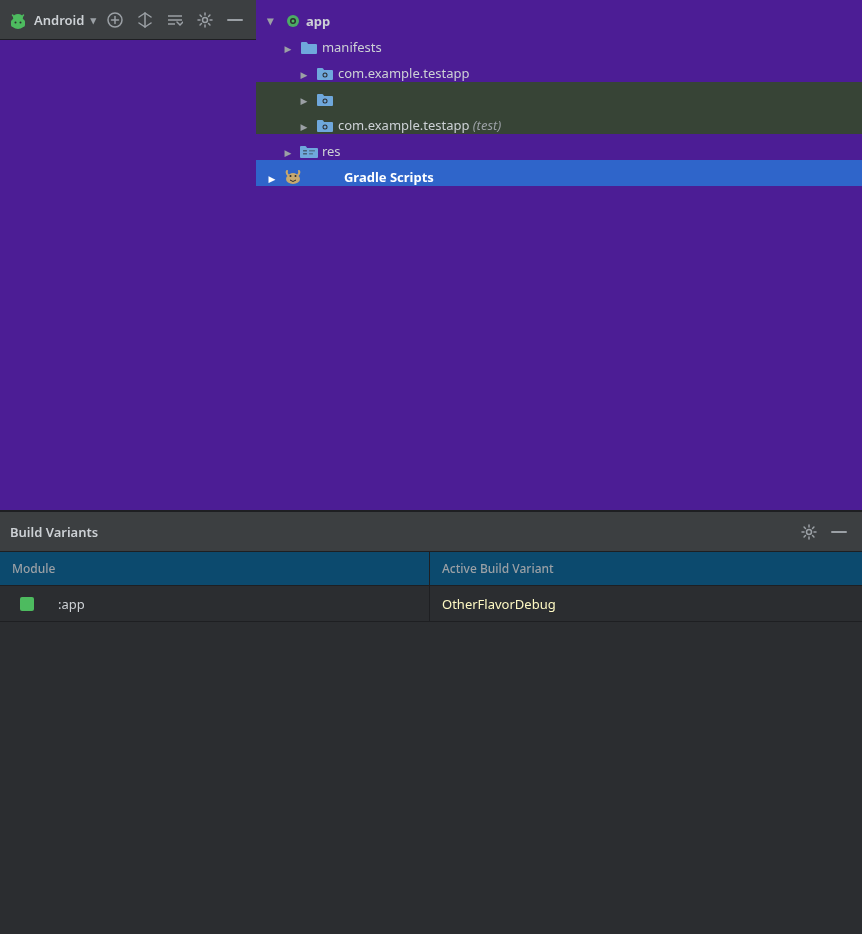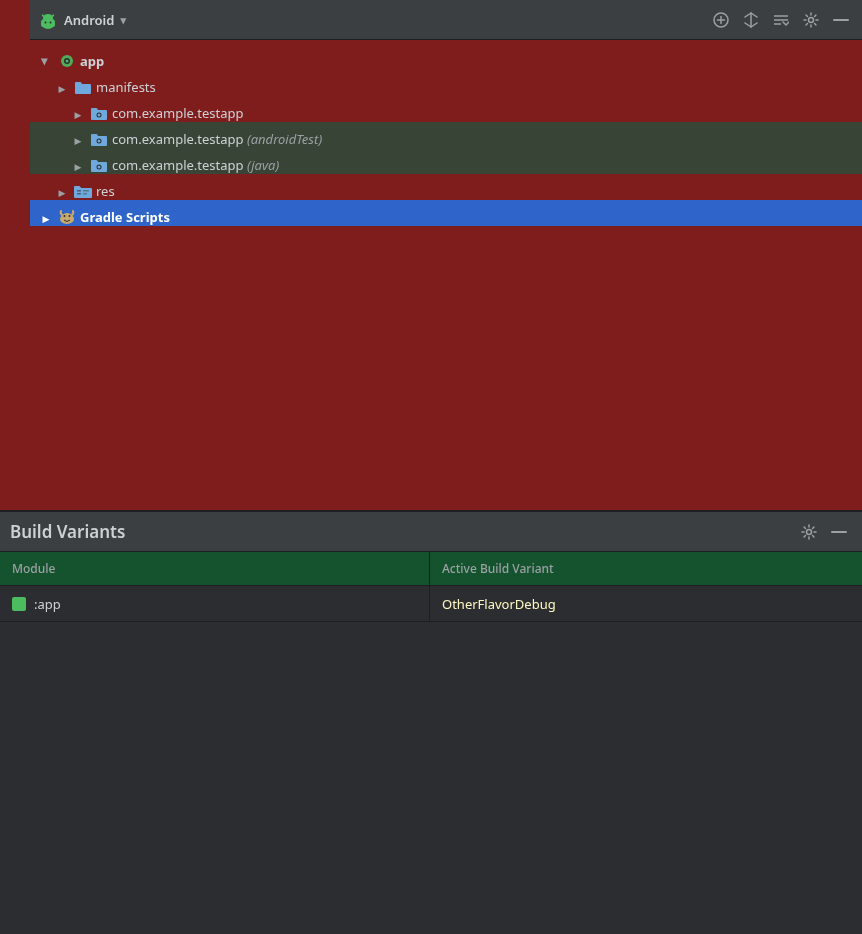--- a/index.html
+++ b/index.html
@@ -10,23 +10,22 @@
       font-family: 'Segoe UI', system-ui, sans-serif;
       color: #cdd1d5;
       font-size: 13px;
       overflow: hidden;
     }
 
     
     .top-panel {
       height: 510px;
       display: flex;
-      flex-direction: column;
-      background: #7f1d1d;
-      padding-left: 30px;
+      flex-direction: row;
+      background: #4c1d95;
     }
 
     
     .toolbar {
       display: flex;
       align-items: center;
       padding: 4px 8px;
       background: #3c3f41;
       height: 40px;
       border-bottom: 1px solid #1e1f22;
@@ -153,42 +152,42 @@
       display: flex;
       align-items: center;
       height: 40px;
       padding: 0 10px;
       background: #3c3f41;
       border-bottom: 1px solid #1e1f22;
     }
 
     .panel-title {
       flex: 1;
-      font-size: 17px;
+      font-size: 13px;
       font-weight: 600;
       color: #cdd1d5;
     }
 
     .panel-actions {
       display: flex;
       gap: 4px;
     }
 
     
     .variants-table {
       display: flex;
       flex-direction: column;
       flex: 1;
     }
 
     .table-header {
       display: flex;
       height: 34px;
       border-bottom: 1px solid #1e1f22;
-      background: #14532d;
+      background: #0c4a6e;
     }
 
     .col-module {
       width: 430px;
       padding: 0 12px;
       display: flex;
       align-items: center;
       border-right: 1px solid #1e1f22;
       font-size: 12px;
       color: #9ba0a5;
@@ -206,24 +205,24 @@
     }
 
     .table-row {
       display: flex;
       height: 36px;
       border-bottom: 1px solid #1e1f22;
     }
 
     .cell-module {
       width: 430px;
-      padding: 0 12px;
-      display: flex;
-      align-items: center;
-      gap: 8px;
+      padding: 0 20px;
+      display: flex;
+      align-items: center;
+      gap: 24px;
       border-right: 1px solid #1e1f22;
       color: #cdd1d5;
       font-size: 13px;
     }
 
     .cell-variant {
       flex: 1;
       padding: 0 12px;
       display: flex;
       align-items: center;
@@ -350,36 +349,33 @@
 
     <div class="tree-item indent-2" style="background:#374436;">
       <span class="expand-icon">▶</span>
       <span class="item-icon">
         <svg width="16" height="14" viewBox="0 0 16 14">
           <path d="M0 3 Q0 2 1 2 L5 2 Q6 2 6.5 3 L7 4 L15 4 Q16 4 16 5 L16 13 Q16 14 15 14 L1 14 Q0 14 0 13 Z" fill="#6fa8dc"></path>
           <circle cx="8" cy="9" r="2.5" fill="#2b2d30"></circle>
           <circle cx="8" cy="9" r="1.5" fill="#6fa8dc"></circle>
         </svg>
       </span>
-      <span class="item-label">
-        <span>com.example.testapp</span><span class="suffix"> (androidTest)</span>
-      </span>
     </div>
 
     <div class="tree-item indent-2" style="background:#374436;">
       <span class="expand-icon">▶</span>
       <span class="item-icon">
         <svg width="16" height="14" viewBox="0 0 16 14">
           <path d="M0 3 Q0 2 1 2 L5 2 Q6 2 6.5 3 L7 4 L15 4 Q16 4 16 5 L16 13 Q16 14 15 14 L1 14 Q0 14 0 13 Z" fill="#6fa8dc"></path>
           <circle cx="8" cy="9" r="2.5" fill="#2b2d30"></circle>
           <circle cx="8" cy="9" r="1.5" fill="#6fa8dc"></circle>
         </svg>
       </span>
       <span class="item-label">
-        <span>com.example.testapp</span><span class="suffix"> (java)</span>
+        <span>com.example.testapp</span><span class="suffix"> (test)</span>
       </span>
     </div>
 
     <div class="tree-item indent-1">
       <span class="expand-icon">▶</span>
       <span class="item-icon">
         <svg width="18" height="14" viewBox="0 0 18 14">
           <path d="M0 3 Q0 2 1 2 L5 2 Q6 2 6.5 3 L7 4 L17 4 Q18 4 18 5 L18 13 Q18 14 17 14 L1 14 Q0 14 0 13 Z" fill="#6fa8dc"></path>
           <rect x="3" y="6" width="4" height="1.5" rx="0.5" fill="#2b2d30" opacity="0.6"></rect>
           <rect x="3" y="9" width="4" height="1.5" rx="0.5" fill="#2b2d30" opacity="0.6"></rect>
@@ -397,21 +393,21 @@
         <svg width="18" height="16" viewBox="0 0 18 16">
           <ellipse cx="9" cy="10" rx="7" ry="5" fill="#c8a96e"></ellipse>
           <ellipse cx="9" cy="8" rx="5" ry="4" fill="#c8a96e"></ellipse>
           <circle cx="6.5" cy="7" r="1" fill="#2b2d30"></circle>
           <circle cx="11.5" cy="7" r="1" fill="#2b2d30"></circle>
           <path d="M6 11 Q9 14 12 11" stroke="#2b2d30" stroke-width="1" fill="none"></path>
           <path d="M4 6 Q2 4 3 2" stroke="#c8a96e" stroke-width="2" fill="none" stroke-linecap="round"></path>
           <path d="M14 6 Q16 4 15 2" stroke="#c8a96e" stroke-width="2" fill="none" stroke-linecap="round"></path>
         </svg>
       </span>
-      <span class="item-label" style="color:#fff;font-weight:bold;">Gradle Scripts</span>
+      <span class="item-label" style="color:#fff;font-weight:bold;margin-left:38px;">Gradle Scripts</span>
     </div>
 
   </div>
 </div>
 
 <div class="bottom-panel">
 
   <div class="panel-header">
     <span class="panel-title">Build Variants</span>
     <div class="panel-actions">

